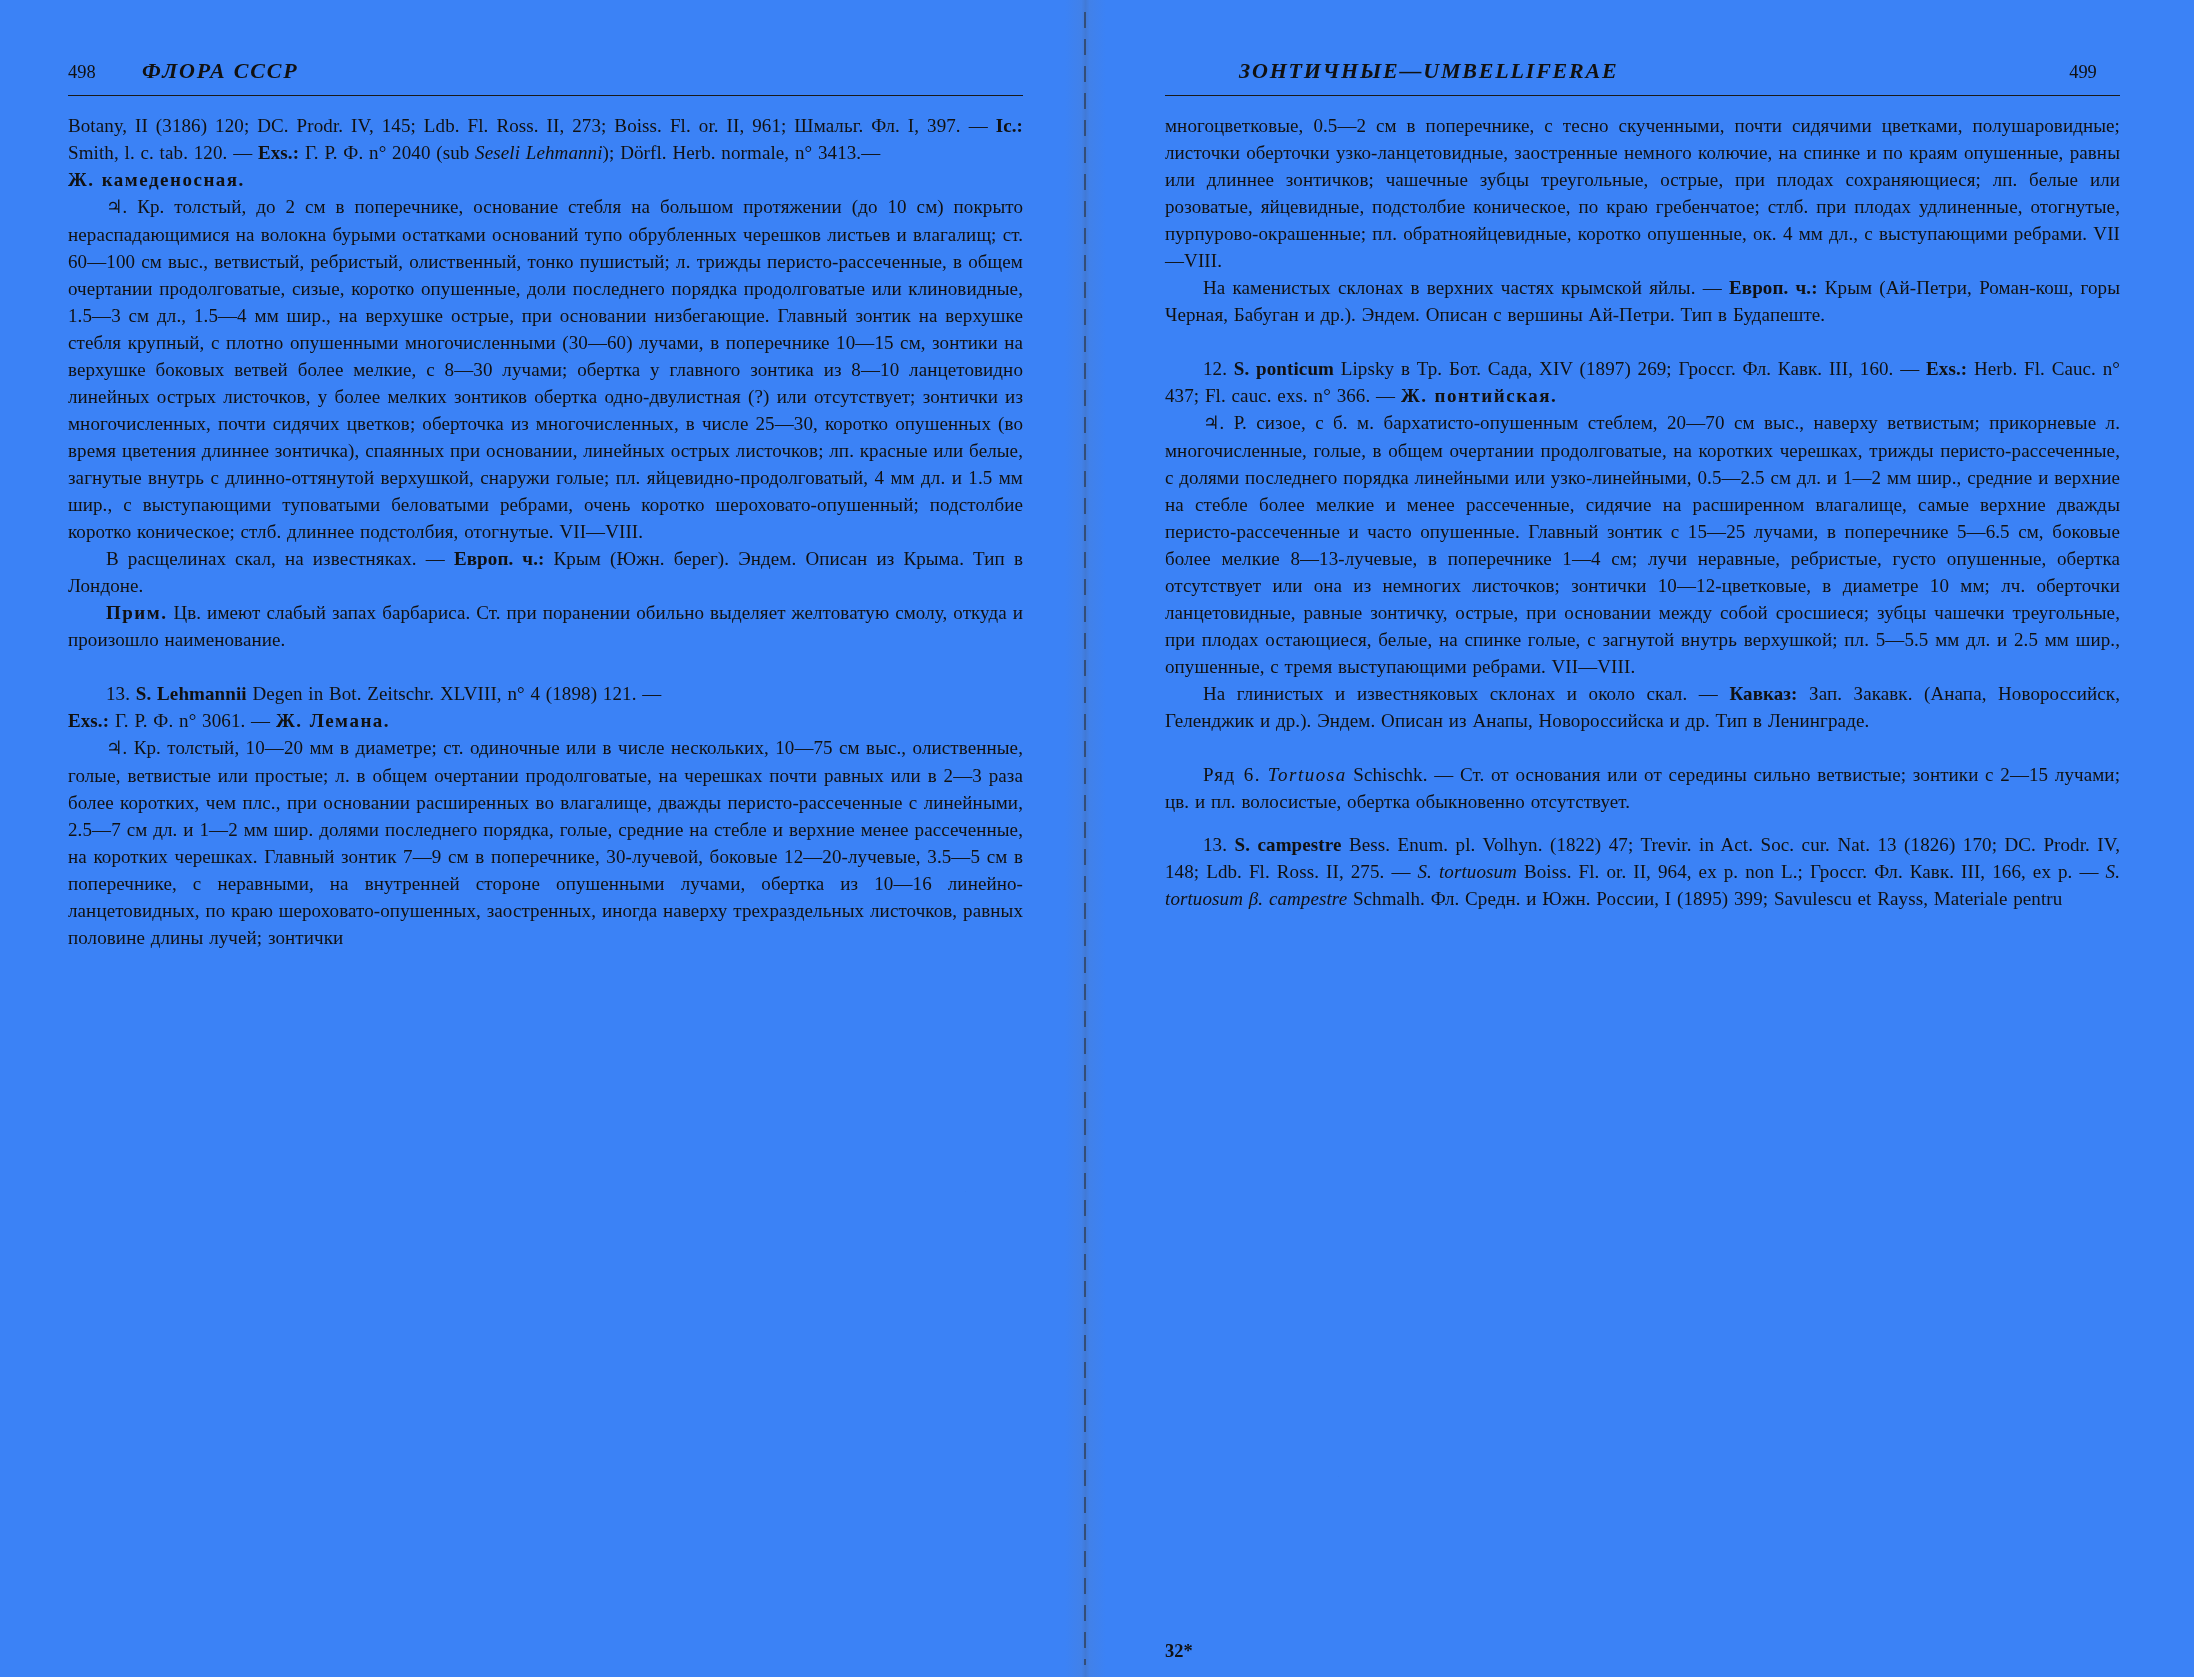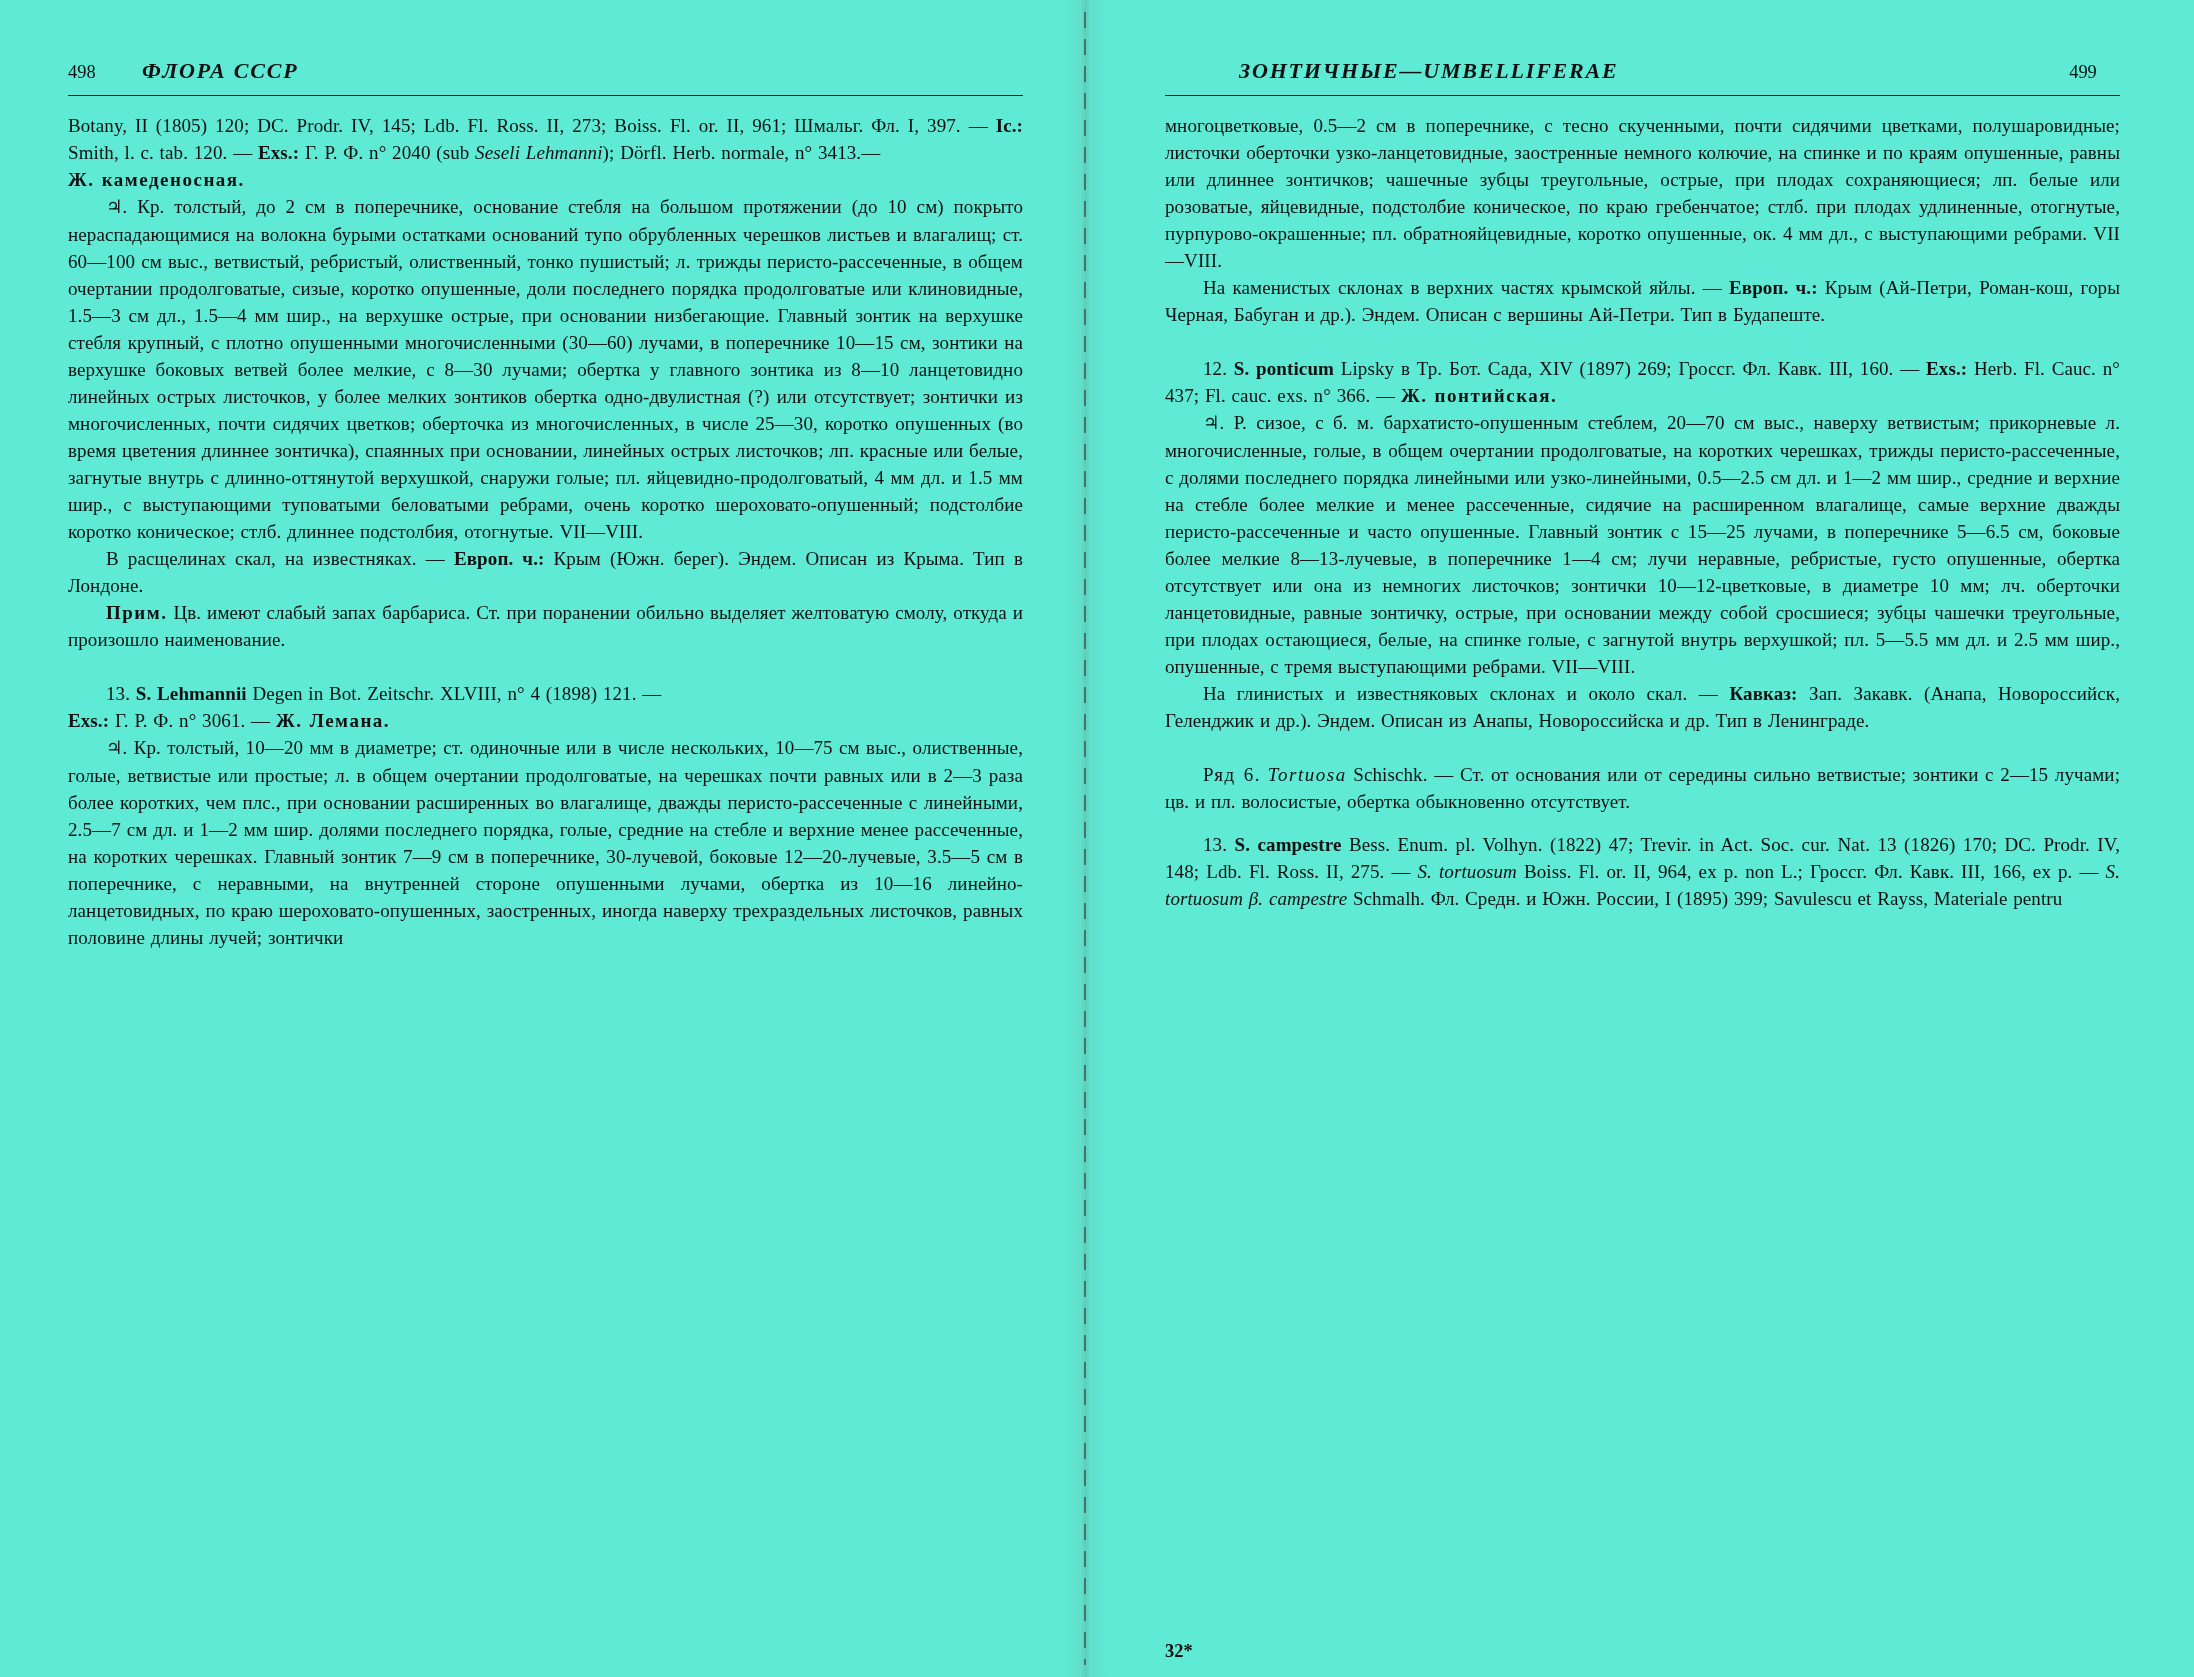--- a/index.html
+++ b/index.html
@@ -11,21 +11,21 @@
     width: 2194px;
     height: 1678px;
     font-family: "Liberation Serif", serif;
     color: #111111;
     position: relative;
     overflow: hidden;
   }
   .page {
     position: absolute;
     inset: 0;
-    background: #5eead4;
+    background: #3b82f6;
   }
   .spread {
     position: absolute;
     top: 0; left: 0;
     width: 2194px;
     height: 1678px;
     display: flex;
     flex-direction: row;
   }
   .col {
@@ -150,21 +150,21 @@
 
     <div class="col col-left">
 
       <div class="runhead left">
         <span class="folio">498</span>
         <span class="title">ФЛОРА СССР</span>
         <span class="folio"></span>
       </div>
       <div class="rule"></div>
 
-      <p class="hang"><span>Botany, II (1805) 120; DC. Prodr. IV, 145; Ldb. Fl. Ross. II, 273; Boiss.</span>
+      <p class="hang"><span>Botany, II (3186) 120; DC. Prodr. IV, 145; Ldb. Fl. Ross. II, 273; Boiss.</span>
         <span>Fl. or. II, 961; Шмальг. Фл. I, 397. — </span><span class="b">Ic.:</span><span> Smith, l. c. tab. 120. — </span><span class="b">Exs.:</span>
         <span>Г. Р. Ф. n° 2040 (sub </span><span class="i">Seseli Lehmanni</span><span>); Dörfl. Herb. normale, n° 3413.—</span><br>
         <span class="b sp">Ж. камеденосная.</span>
       </p>
 
       <p class="indent"><span class="sym">♃.</span> <span>Кр. толстый, до 2 см в поперечнике, основание стебля на большом протяжении (до 10 см) покрыто нераспадающимися на волокна бурыми остатками оснований тупо обрубленных черешков листьев и влагалищ; ст. 60—100 см выс., ветвистый, ребристый, олиственный, тонко пушистый; л. трижды перисто-рассеченные, в общем очертании продолговатые, сизые, коротко опушенные, доли последнего порядка продолговатые или клиновидные, 1.5—3 см дл., 1.5—4 мм шир., на верхушке острые, при основании низбегающие. Главный зонтик на верхушке стебля крупный, с плотно опушенными многочисленными (30—60) лучами, в поперечнике 10—15 см, зонтики на верхушке боковых ветвей более мелкие, с 8—30 лучами; обертка у главного зонтика из 8—10 ланцетовидно линейных острых листочков, у более мелких зонтиков обертка одно-двулистная (?) или отсутствует; зонтички из многочисленных, почти сидячих цветков; оберточка из многочисленных, в числе 25—30, коротко опушенных (во время цветения длиннее зонтичка), спаянных при основании, линейных острых листочков; лп. красные или белые, загнутые внутрь с длинно-оттянутой верхушкой, снаружи голые; пл. яйцевидно-продолговатый, 4 мм дл. и 1.5 мм шир., с выступающими туповатыми беловатыми ребрами, очень коротко шероховато-опушенный; подстолбие коротко коническое; стлб. длиннее подстолбия, отогнутые. VII—VIII.</span></p>
 
       <p class="indent"><span>В расщелинах скал, на известняках. — </span><span class="b">Европ. ч.:</span><span> Крым (Южн. берег). Эндем. Описан из Крыма. Тип в Лондоне.</span></p>
 
       <p class="indent"><span class="b sp">Прим.</span><span> Цв. имеют слабый запах барбариса. Ст. при поранении обильно выделяет желтоватую смолу, откуда и произошло наименование.</span></p>

